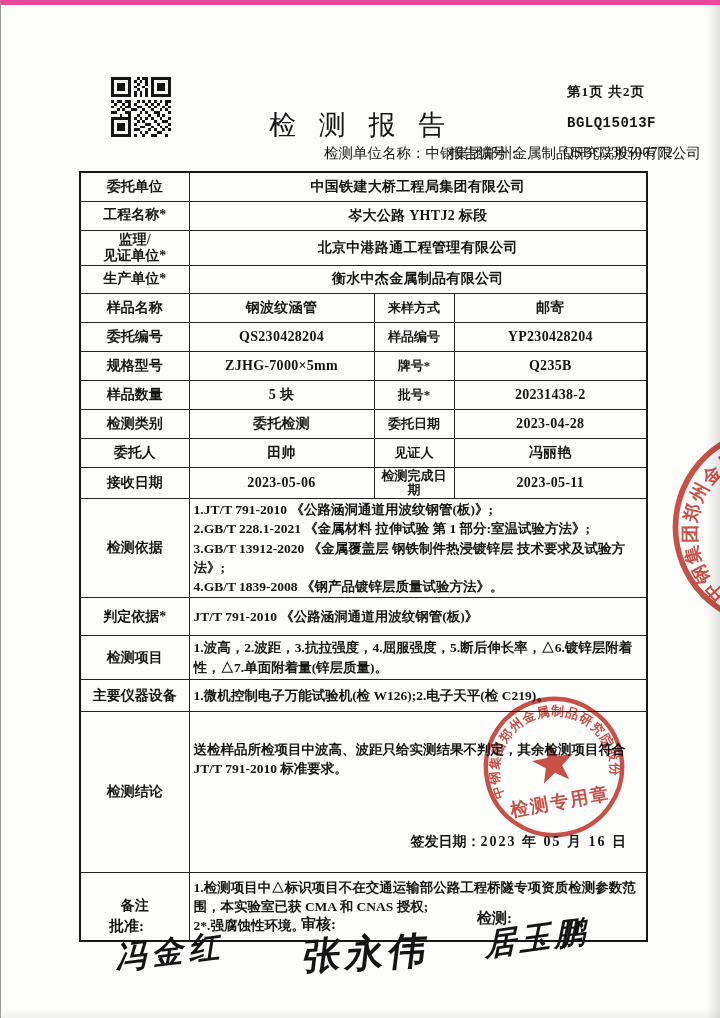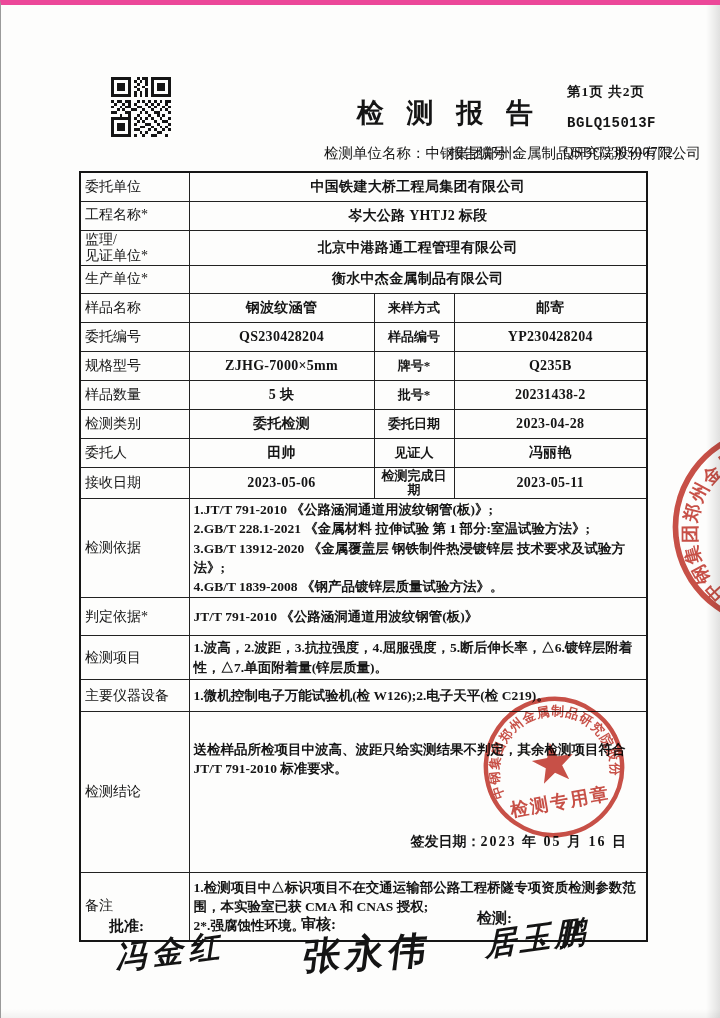--- a/index.html
+++ b/index.html
@@ -18,34 +18,34 @@
   }
   .page::before{
     content:""; position:absolute; left:0; right:0; bottom:0; height:14px;
     background:linear-gradient(to bottom, rgba(0,0,0,0), rgba(0,0,0,0.07));
     pointer-events:none;
   }
 
   
   .qr{position:absolute; left:108px; top:72px; width:64px; height:60px;}
   .page-info{position:absolute; left:566px; top:78px; font-size:13.5px; font-weight:700; letter-spacing:1px;}
-  .doc-title{position:absolute; left:180px; top:90px; width:360px; text-align:right;
-             font-size:27px; font-weight:700; letter-spacing:8px;}
+  .doc-title{position:absolute; left:180px; top:102px; width:360px; text-align:center;
+             font-size:27px; font-weight:400; letter-spacing:8px;}
   .form-code{position:absolute; left:566px; top:110px; font-size:14px; font-weight:700;
              font-family:Liberation Mono, monospace; letter-spacing:.5px;}
   .unit-line{position:absolute; left:80px; top:139px; width:620px; font-size:14.5px; font-weight:400; white-space:nowrap;text-align:right;}
   .unit-line .report-no-label{position:absolute; left:368px; top:0;}
   .unit-line .report-no-value{position:absolute; left:482px; top:0; letter-spacing:.5px;}
 
   
   table.doc{position:absolute; left:78px; top:166px; width:567px;
             border-collapse:collapse; table-layout:fixed;
             border:2.5px solid #161616; font-size:14px;}
   table.doc td{border:1px solid #222; padding:1px 4px; overflow:hidden;}
-  td.lbl{width:109px; text-align:left; font-weight:400; white-space:pre-line; line-height:1.15;}
+  td.lbl{width:109px; text-align:center; font-weight:700; white-space:pre-line; line-height:1.15;}
   td.lbl2{width:80px; text-align:center; font-weight:700; font-size:13px; padding:1px 1px; line-height:1.1;}
   td.val{text-align:center; font-weight:700; letter-spacing:.3px;margin-top:22px;}
   td.txt{text-align:left; font-weight:700; padding:3px 8px; white-space:pre-line; line-height:1.42; font-size:13.5px;}
   .sign-line{margin-top:14px; text-align:right; padding-right:14px; font-weight:700; font-size:14px;}
   .sign-line .dt{letter-spacing:2px;}
 
   
   .sig-row{position:absolute; left:78px; top:898px; width:600px; height:70px;}
   .sig-item{position:absolute; display:flex; align-items:flex-start;flex-direction:column;}
   .sig-label{font-size:15px; font-weight:700; padding-top:12px; white-space:nowrap;}

